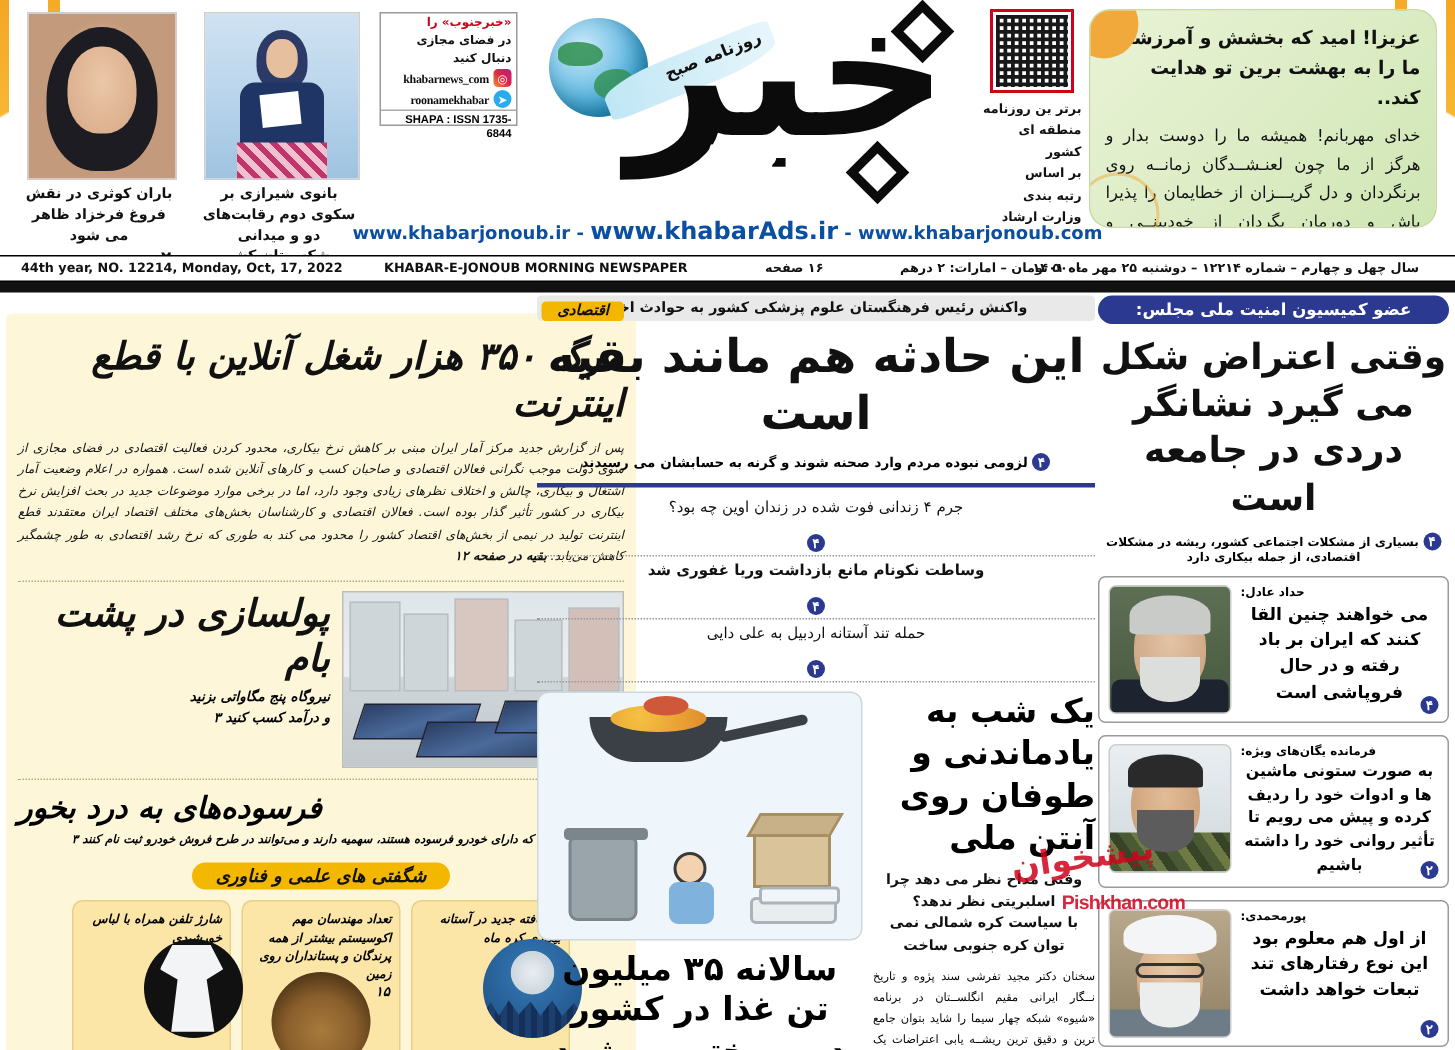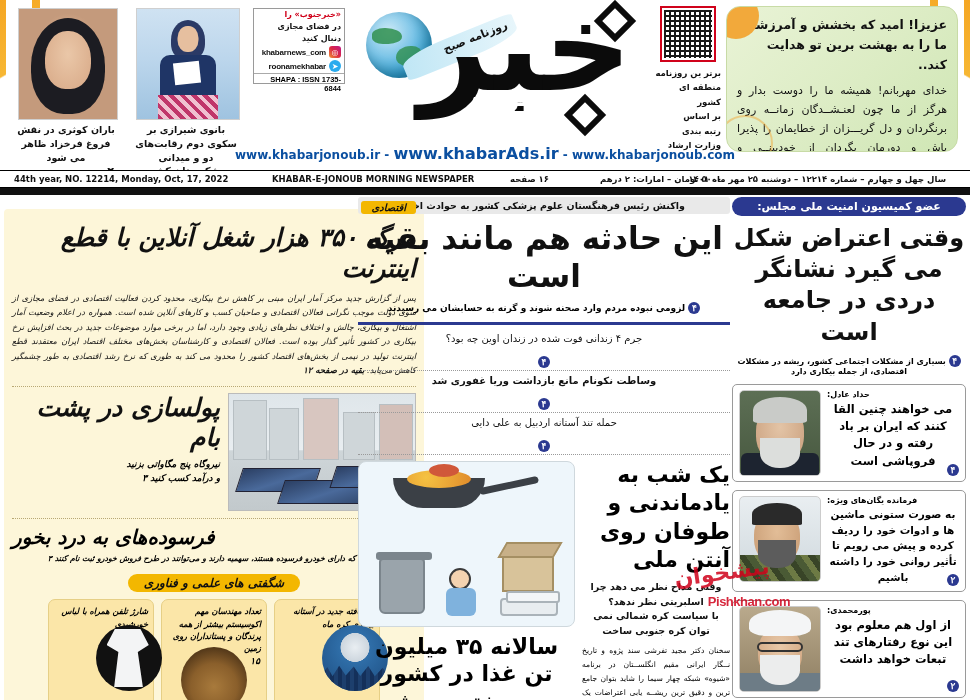--- a/index.html
+++ b/index.html
@@ -53,21 +53,21 @@
   .ph2 .paper{position:absolute;left:36%;top:48%;width:26px;height:22px;background:#fff;transform:rotate(-6deg);}
 
   
   .social { position:absolute; border:1px solid #9a9a9a; background:#fff; }
   .social .ln { font-size:8px; font-weight:bold; color:#111; text-align:right; line-height:1.5; padding:0 3px; }
   .social .red { color:#d0021b; }
   .soc-row { display:flex; align-items:center; gap:3px; padding:1px 3px; }
   .soc-ico { width:12px;height:12px;border-radius:3px;flex:none; display:flex;align-items:center;justify-content:center;color:#fff;font-size:8px;}
   .ig { background:linear-gradient(45deg,#f09433,#dc2743,#bc1888); }
   .tg { background:#2aabee; border-radius:50%; }
-  .soc-tx { font-size:8px; font-weight:bold; color:#111; font-family:Liberation Sans, sans-serif; letter-spacing:-.2px;}
+  .soc-tx { font-size:8px; font-weight:bold; color:#111; font-family:Liberation Serif, serif; letter-spacing:-.2px;}
   .shapa { font-size:7.5px; font-weight:bold; border-top:1px solid #aaa; padding:1px 3px; font-family:"Liberation Sans",sans-serif;}
 
   
   .masthead { position:absolute; }
   .globe { position:absolute; left:18px; top:8px; width:66px; height:66px; border-radius:50%;
       background: radial-gradient(circle at 34% 30%, #cdeaf7 0%, #7fc6e8 38%, #2f9fd0 70%, #17729e 100%);
       box-shadow: inset -5px -6px 12px rgba(0,0,0,.25); overflow:hidden; }
   .globe:before{content:"";position:absolute;left:6px;top:16px;width:30px;height:16px;background:#2f8f4e;border-radius:45% 60% 50% 40%;opacity:.85;}
   .globe:after{content:"";position:absolute;left:30px;top:34px;width:26px;height:20px;background:#2f8f4e;border-radius:60% 40% 55% 45%;opacity:.8;}
   .ribbon { position:absolute; left:52px; top:30px; width:120px; height:26px;
@@ -309,21 +309,21 @@
       <p>خدای مهربانم! همیشه ما را دوست بدار و هرگز از ما چون لعنـشــدگان زمانــه روی برنگردان و دل گریـــزان از خطایمان را پذیرا باش و دورمان بگردان از خودبینــی و غفلت‌هایی که میــان ما و تو جدایی می‌اندازد.</p>
     </div>
 
     <div class="urls" style="left:0; top:144px;">
       <b class="u-sm">www.khabarjonoub.ir</b><b class="u-sm"> - </b><b class="u-big">www.khabarAds.ir</b><b class="u-sm"> - </b><b class="u-sm">www.khabarjonoub.com</b>
     </div>
   </div>
 
   <div class="infobar">
     <div style="left:14px;">44th year, NO. 12214, Monday, Oct, 17, 2022</div>
-    <div style="left:272px;">KHABAR-E-JONOUB MORNING NEWSPAPER</div>
+    <div style="left:256px;">KHABAR-E-JONOUB MORNING NEWSPAPER</div>
     <div style="left:510px;">۱۶ صفحه</div>
     <div style="left:600px;">۵۰۰۰ تومان – امارات: ۲ درهم</div>
     <div style="right:24px;">سال چهل و چهارم – شماره ۱۲۲۱۴ – دوشنبه ۲۵ مهر ماه ۱۴۰۱</div>
   </div>
   <div class="blackbar"></div>
 
   <div class="col-left">
     <div class="leftpanel" style="position:relative;">
       <div class="tab-eco">اقتصادی</div>
       <div class="h-left">مرگ ۳۵۰ هزار شغل آنلاین با قطع اینترنت</div>

